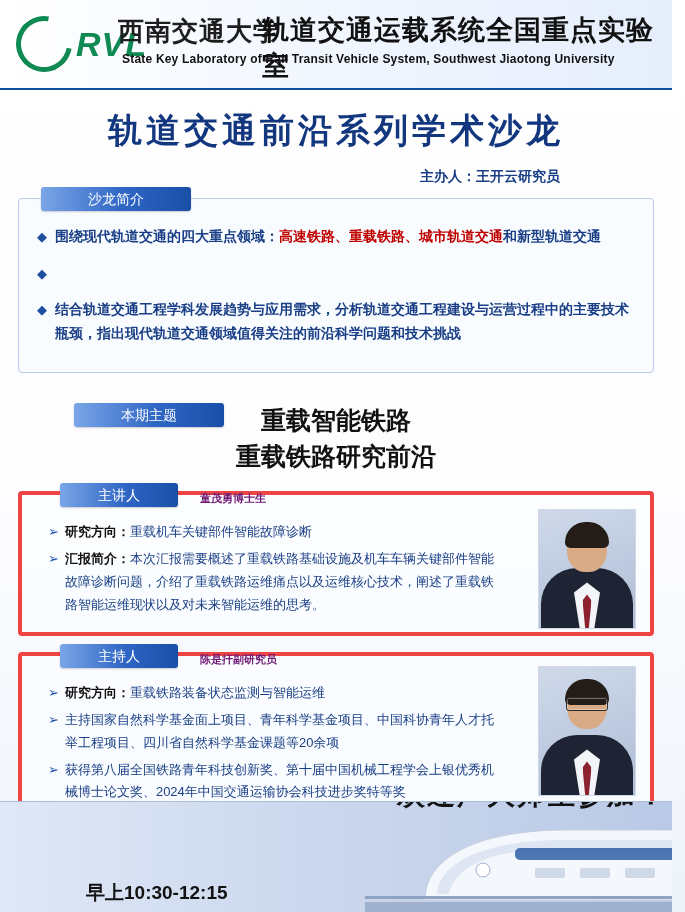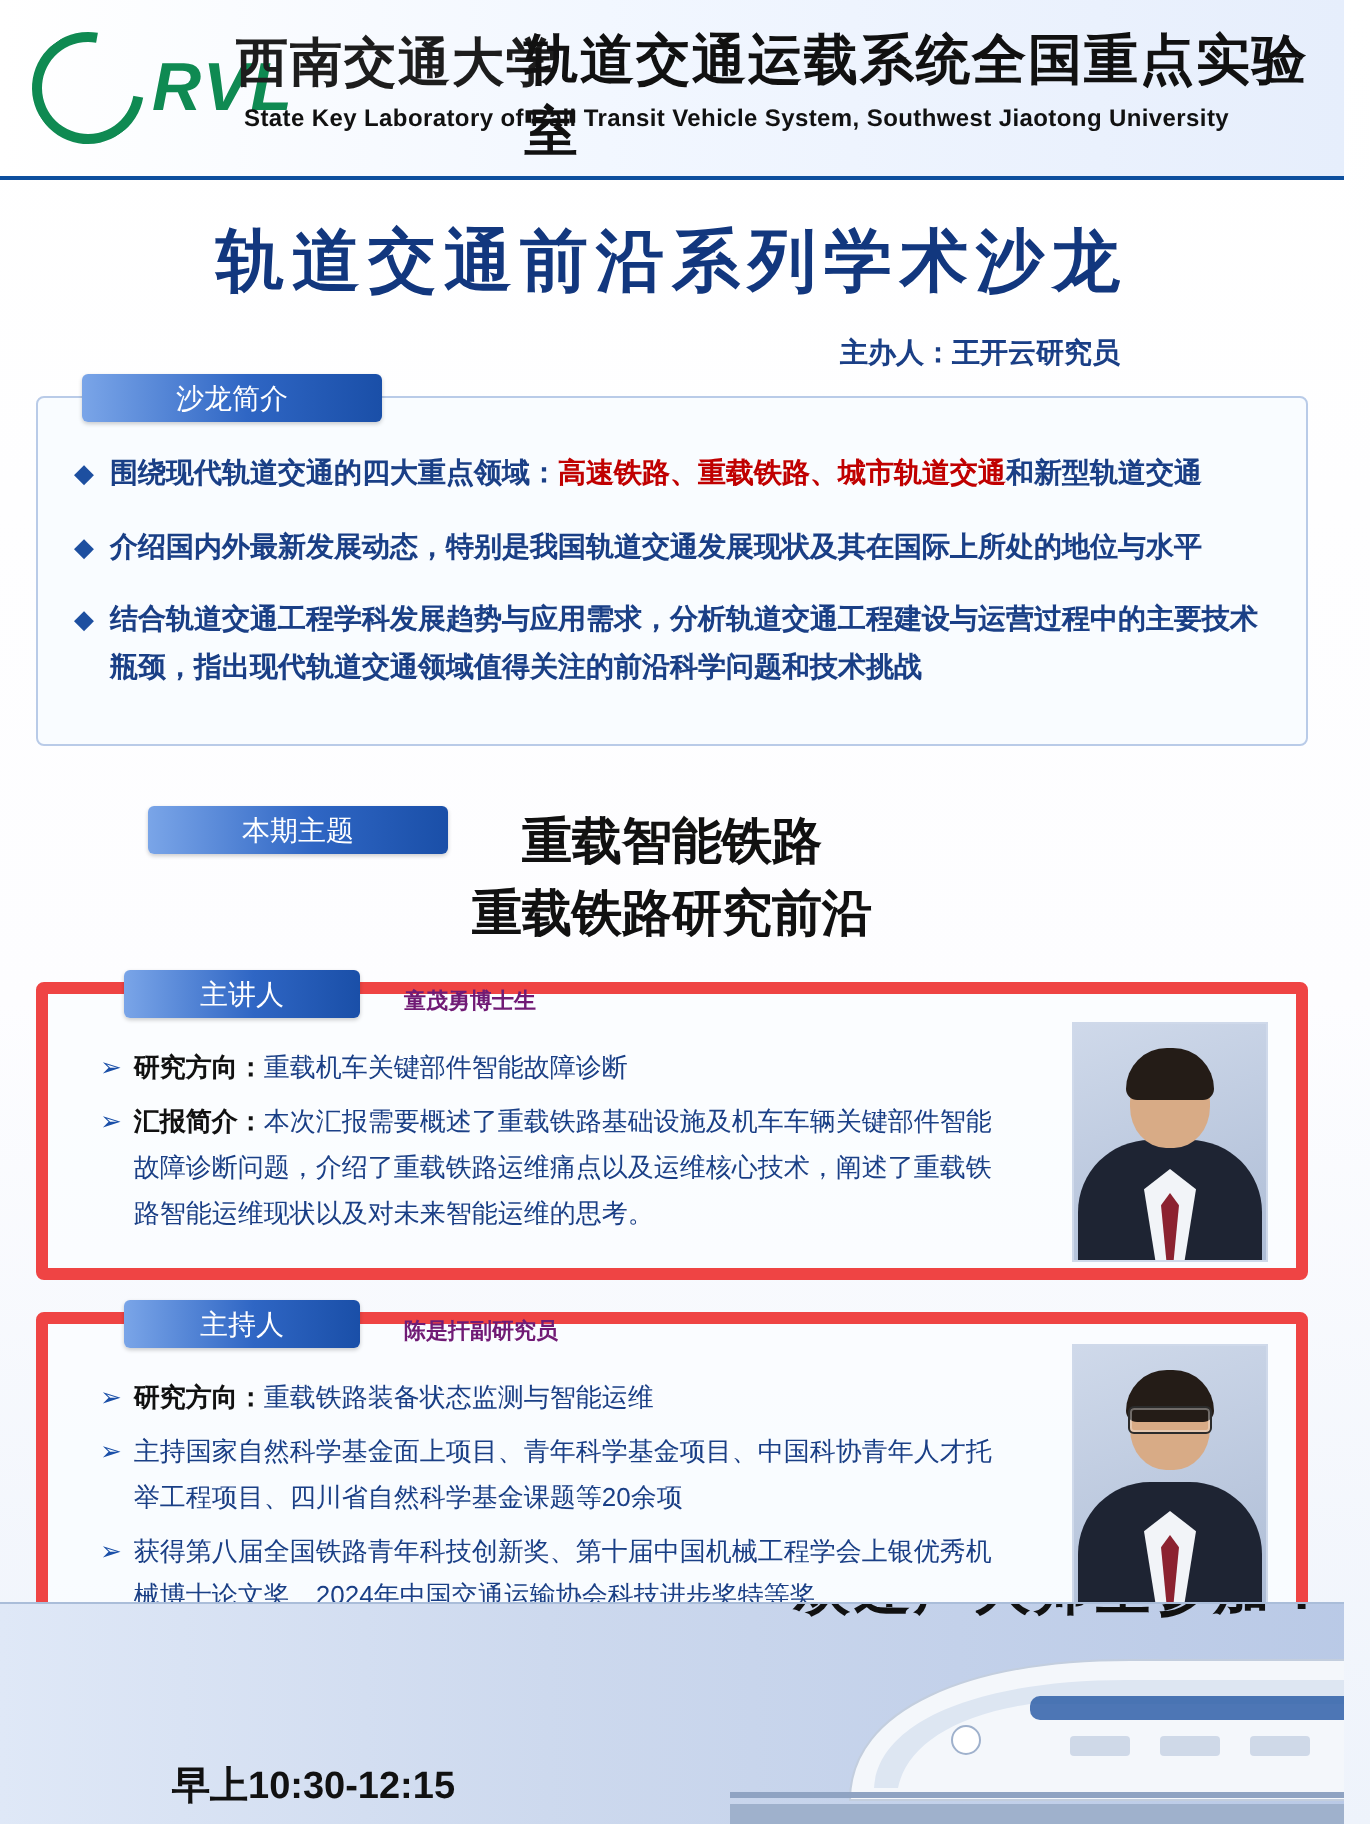--- a/index.html
+++ b/index.html
@@ -87,21 +87,21 @@
   .topic-wrap .tag{position:absolute;left:56px;top:0;}
   .topic-lines{
     margin-top:30px;text-align:center;
     font-size:25px;font-weight:bold;color:#111;
     line-height:1.45;
     font-family:"DejaVu Serif","Liberation Serif",serif;
   }
 
   
   .card{
-    margin:16px 18px 0 18px;border:6px solid #ef4444;border-radius:4px;
+    margin:16px 18px 0 18px;border:4px solid #ef4444;border-radius:4px;
     background:rgba(250,252,255,.82);position:relative;min-height:112px;
   }
   .card .tag{position:absolute;left:38px;top:-12px;width:118px;}
   .card .person{
     position:absolute;left:178px;top:-4px;font-size:11px;font-weight:bold;color:#701a75;
   }
   .card-body{padding:26px 150px 12px 26px;}
   .row{display:flex;font-size:13px;color:#1a3f86;line-height:1.75;margin-bottom:4px;}
   .row .arr{margin-right:6px;color:#1a4fa8;}
   .row b{color:#111;font-weight:bold;}
@@ -169,21 +169,20 @@
 
       <div class="bullet">
         <span class="dia">◆</span>
         <span class="txt">
           <span>围绕现代轨道交通的四大重点领域：</span><span class="hl">高速铁路、重载铁路、城市轨道交通</span><span>和新型轨道交通</span>
         </span>
       </div>
 
       <div class="bullet">
         <span class="dia">◆</span>
-        <span class="txt">介绍国内外最新发展动态，特别是我国轨道交通发展现状及其在国际上所处的地位与水平</span>
       </div>
 
       <div class="bullet">
         <span class="dia">◆</span>
         <span class="txt">结合轨道交通工程学科发展趋势与应用需求，分析轨道交通工程建设与运营过程中的主要技术瓶颈，指出现代轨道交通领域值得关注的前沿科学问题和技术挑战</span>
       </div>
 
     </div>
   </div>
 

